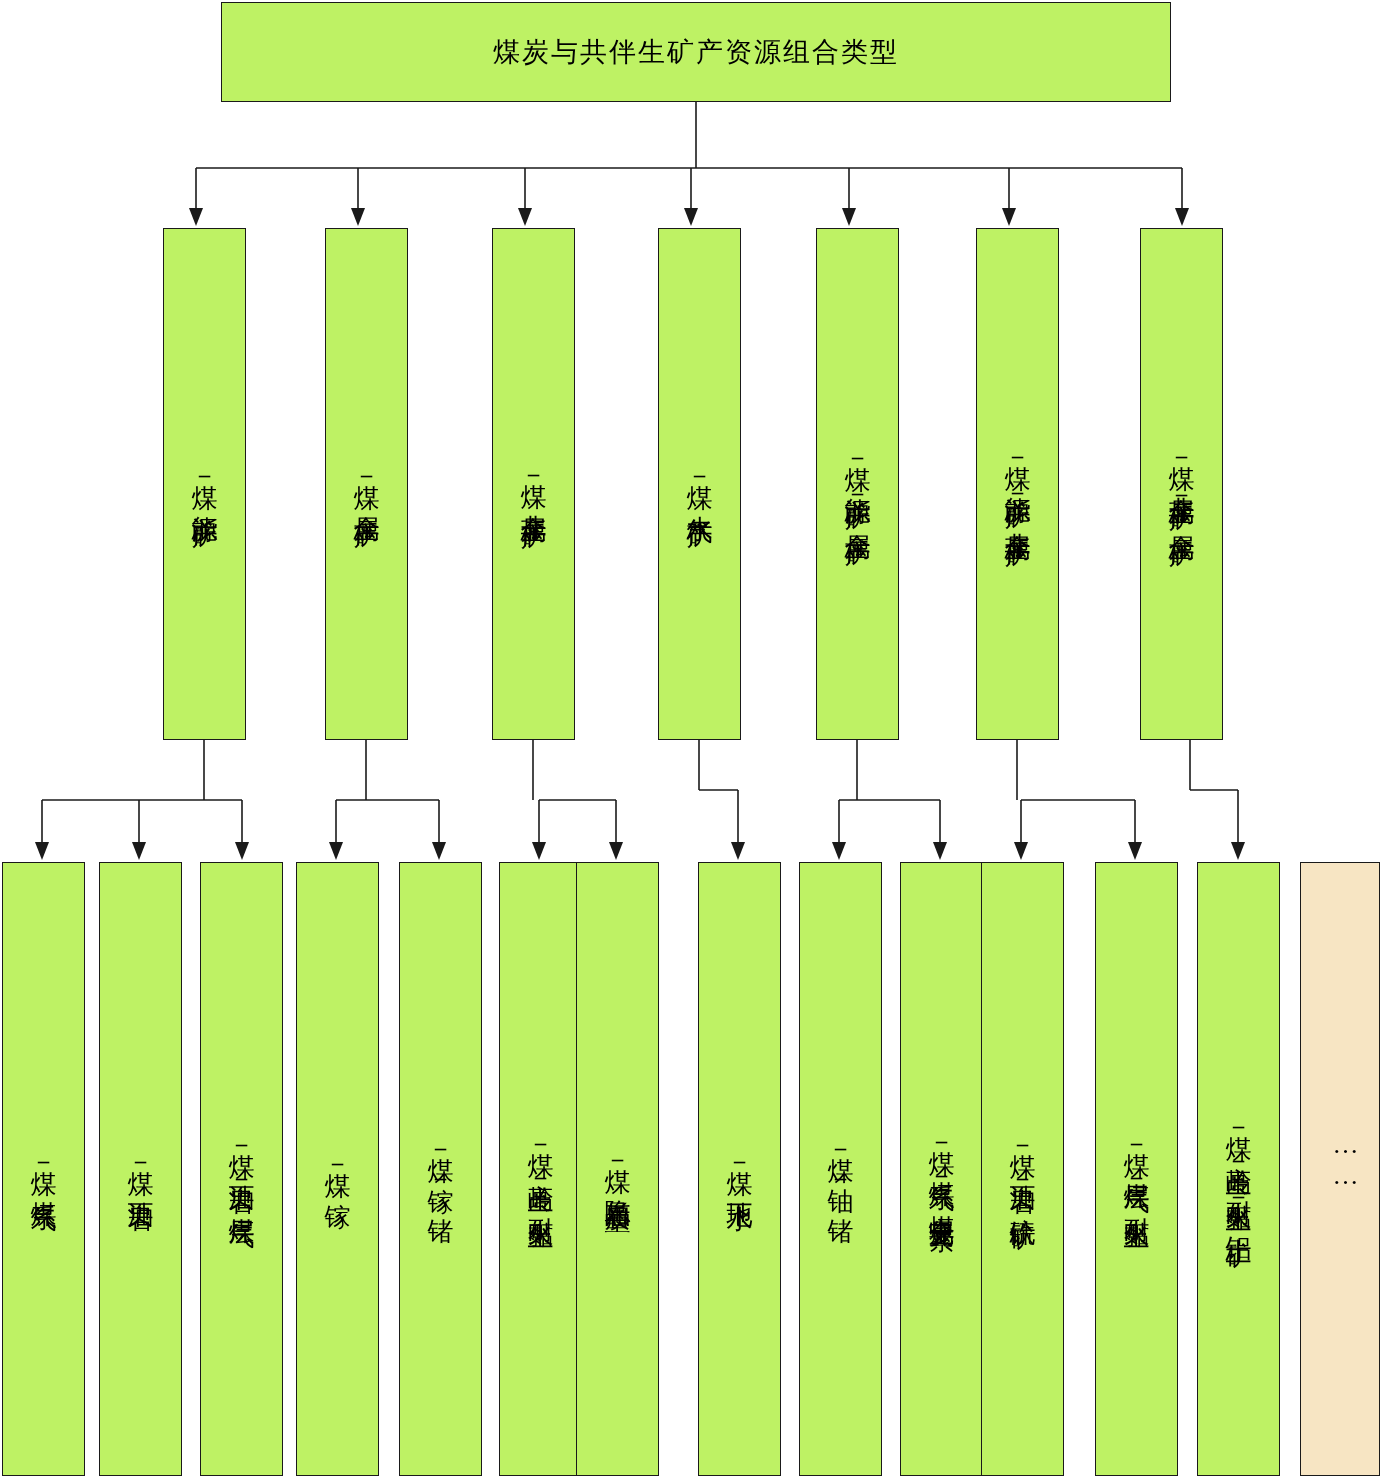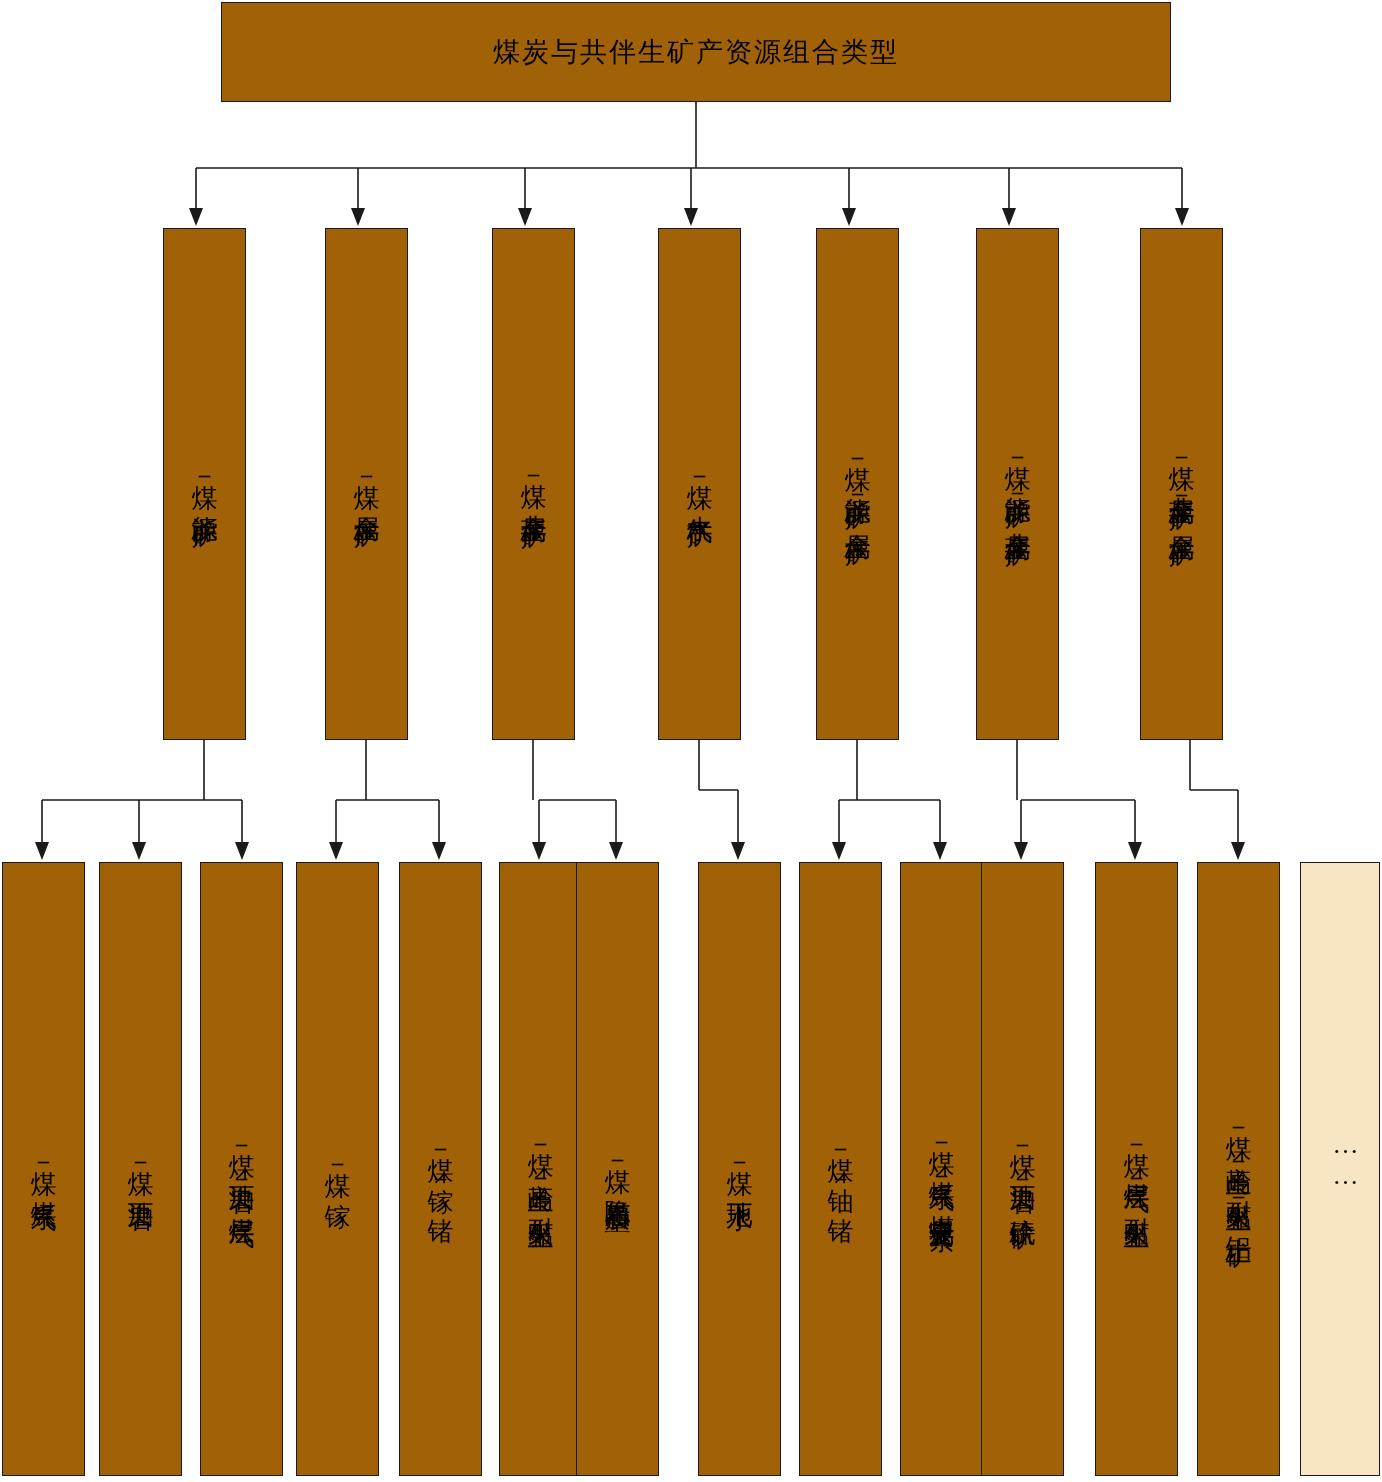--- a/index.html
+++ b/index.html
@@ -11,21 +11,21 @@
     position: relative;
     width: 1382px;
     height: 1482px;
     background: #ffffff;
     font-family: "Liberation Serif", "DejaVu Serif", serif;
     overflow: hidden;
   }
   .node {
     position: absolute;
     box-sizing: border-box;
-    background: #a16207;
+    background: #bef264;
     border: 1.6px solid #1a1a1a;
     color: #000000;
     display: flex;
     align-items: center;
     justify-content: center;
     text-align: center;
     line-height: 1.04;
   }
   
   .node.vert {

